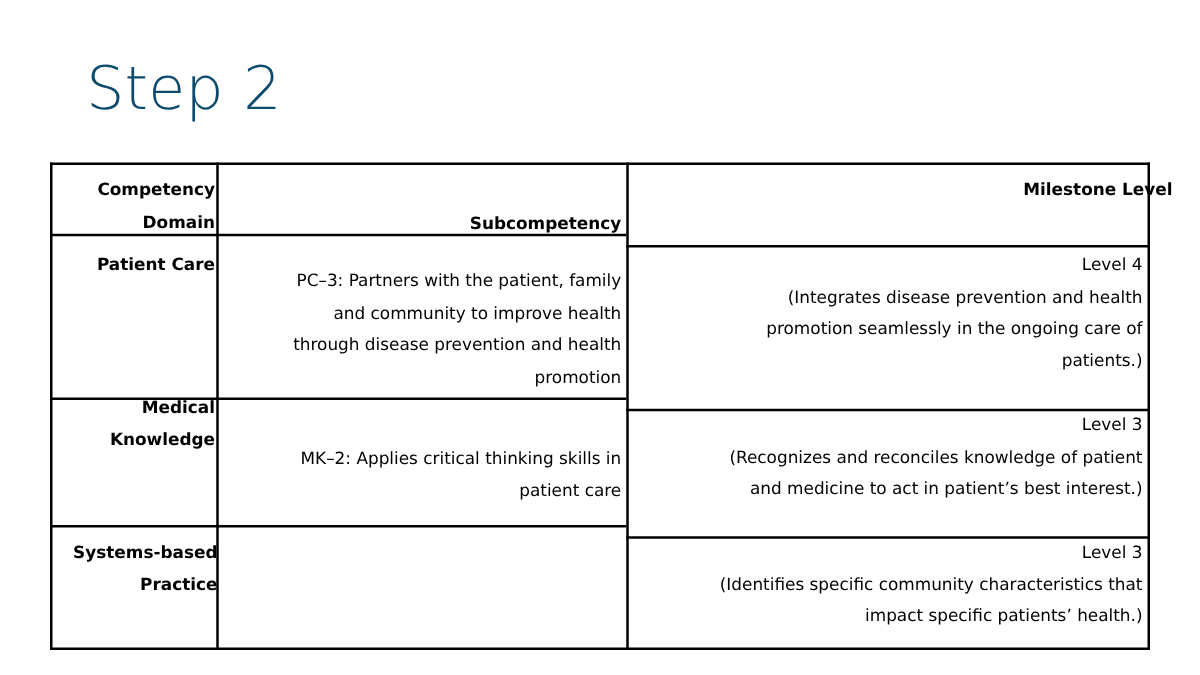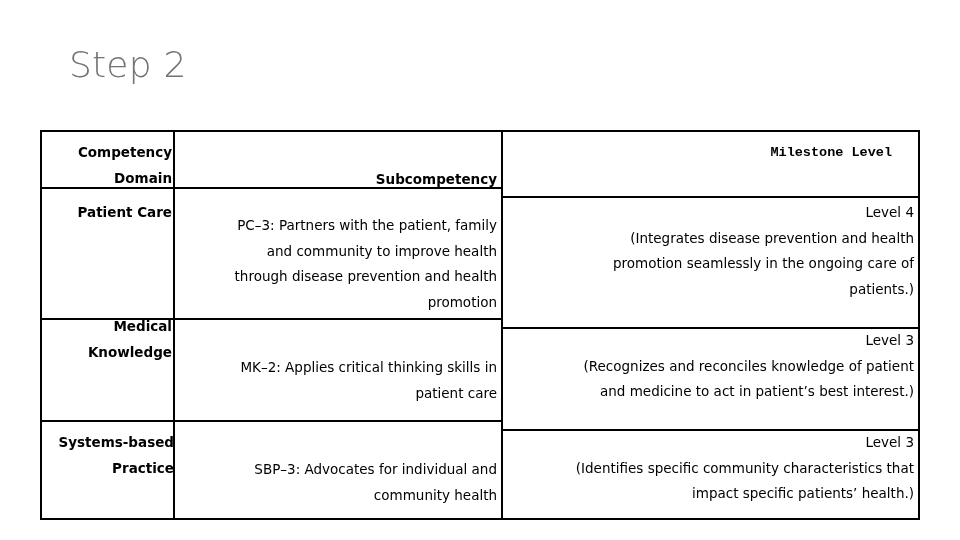--- a/index.html
+++ b/index.html
@@ -23,25 +23,25 @@
     height: 540px;
     background: #ffffff;
   }
 
   
   .slide-title {
     position: absolute;
     left: 69px;
     top: 44px;
     font-family: "DejaVu Sans", sans-serif;
-    font-size: 36px;
+    font-size: 48px;
     font-weight: 300;
     letter-spacing: 0.2px;
     line-height: 1.15;
-    color: #737373;
+    color: #0c4a6e;
     white-space: nowrap;
   }
 
   
   .table-wrap {
     position: absolute;
     left: 40px;
     top: 130px;
     width: 880px;
     height: 390px;
@@ -112,21 +112,21 @@
       <div class="rule-h" style="left:0;top:66px;width:419px;"></div>
       <div class="rule-h" style="left:0;top:197px;width:419px;"></div>
       <div class="rule-h" style="left:0;top:299px;width:419px;"></div>
       <div class="rule-h" style="left:0;top:388px;width:419px;"></div>
       <div class="rule-v" style="left:417px;top:0;height:390px;"></div>
     </div>
 
     <div class="cell bold col1" style="top:10px;">Competency
 Domain</div>
     <div class="cell bold col2" style="top:10px;">Subcompetency</div>
-    <div class="cell bold col3" style="left:447px;top:10px;font-family:Liberation Mono, monospace;">Milestone Level</div>
+    <div class="cell bold col3" style="left:493px;top:10px;">Milestone Level</div>
 
     <div class="cell bold col1" style="top:70px;">Patient Care</div>
     <div class="cell col2" style="top:56px;">PC–3: Partners with the patient, family
 and community to improve health
 through disease prevention and health
 promotion</div>
     <div class="cell col3" style="left:469px;top:70px;">Level 4
 (Integrates disease prevention and health
 promotion seamlessly in the ongoing care of
 patients.)</div>
@@ -134,20 +134,18 @@
     <div class="cell bold col1" style="top:184px;">Medical
 Knowledge</div>
     <div class="cell col2" style="top:198px;">MK–2: Applies critical thinking skills in
 patient care</div>
     <div class="cell col3" style="left:469px;top:198px;">Level 3
 (Recognizes and reconciles knowledge of patient
 and medicine to act in patient’s best interest.)</div>
 
     <div class="cell bold col1" style="top:300px;left:2px;width:132px;">Systems-based
 Practice</div>
-    <div class="cell col2" style="top:300px;">SBP–3: Advocates for individual and
-community health</div>
     <div class="cell col3" style="left:469px;top:300px;">Level 3
 (Identifies specific community characteristics that
 impact specific patients’ health.)</div>
 
   </div>
 </div>
 
 </body></html>

